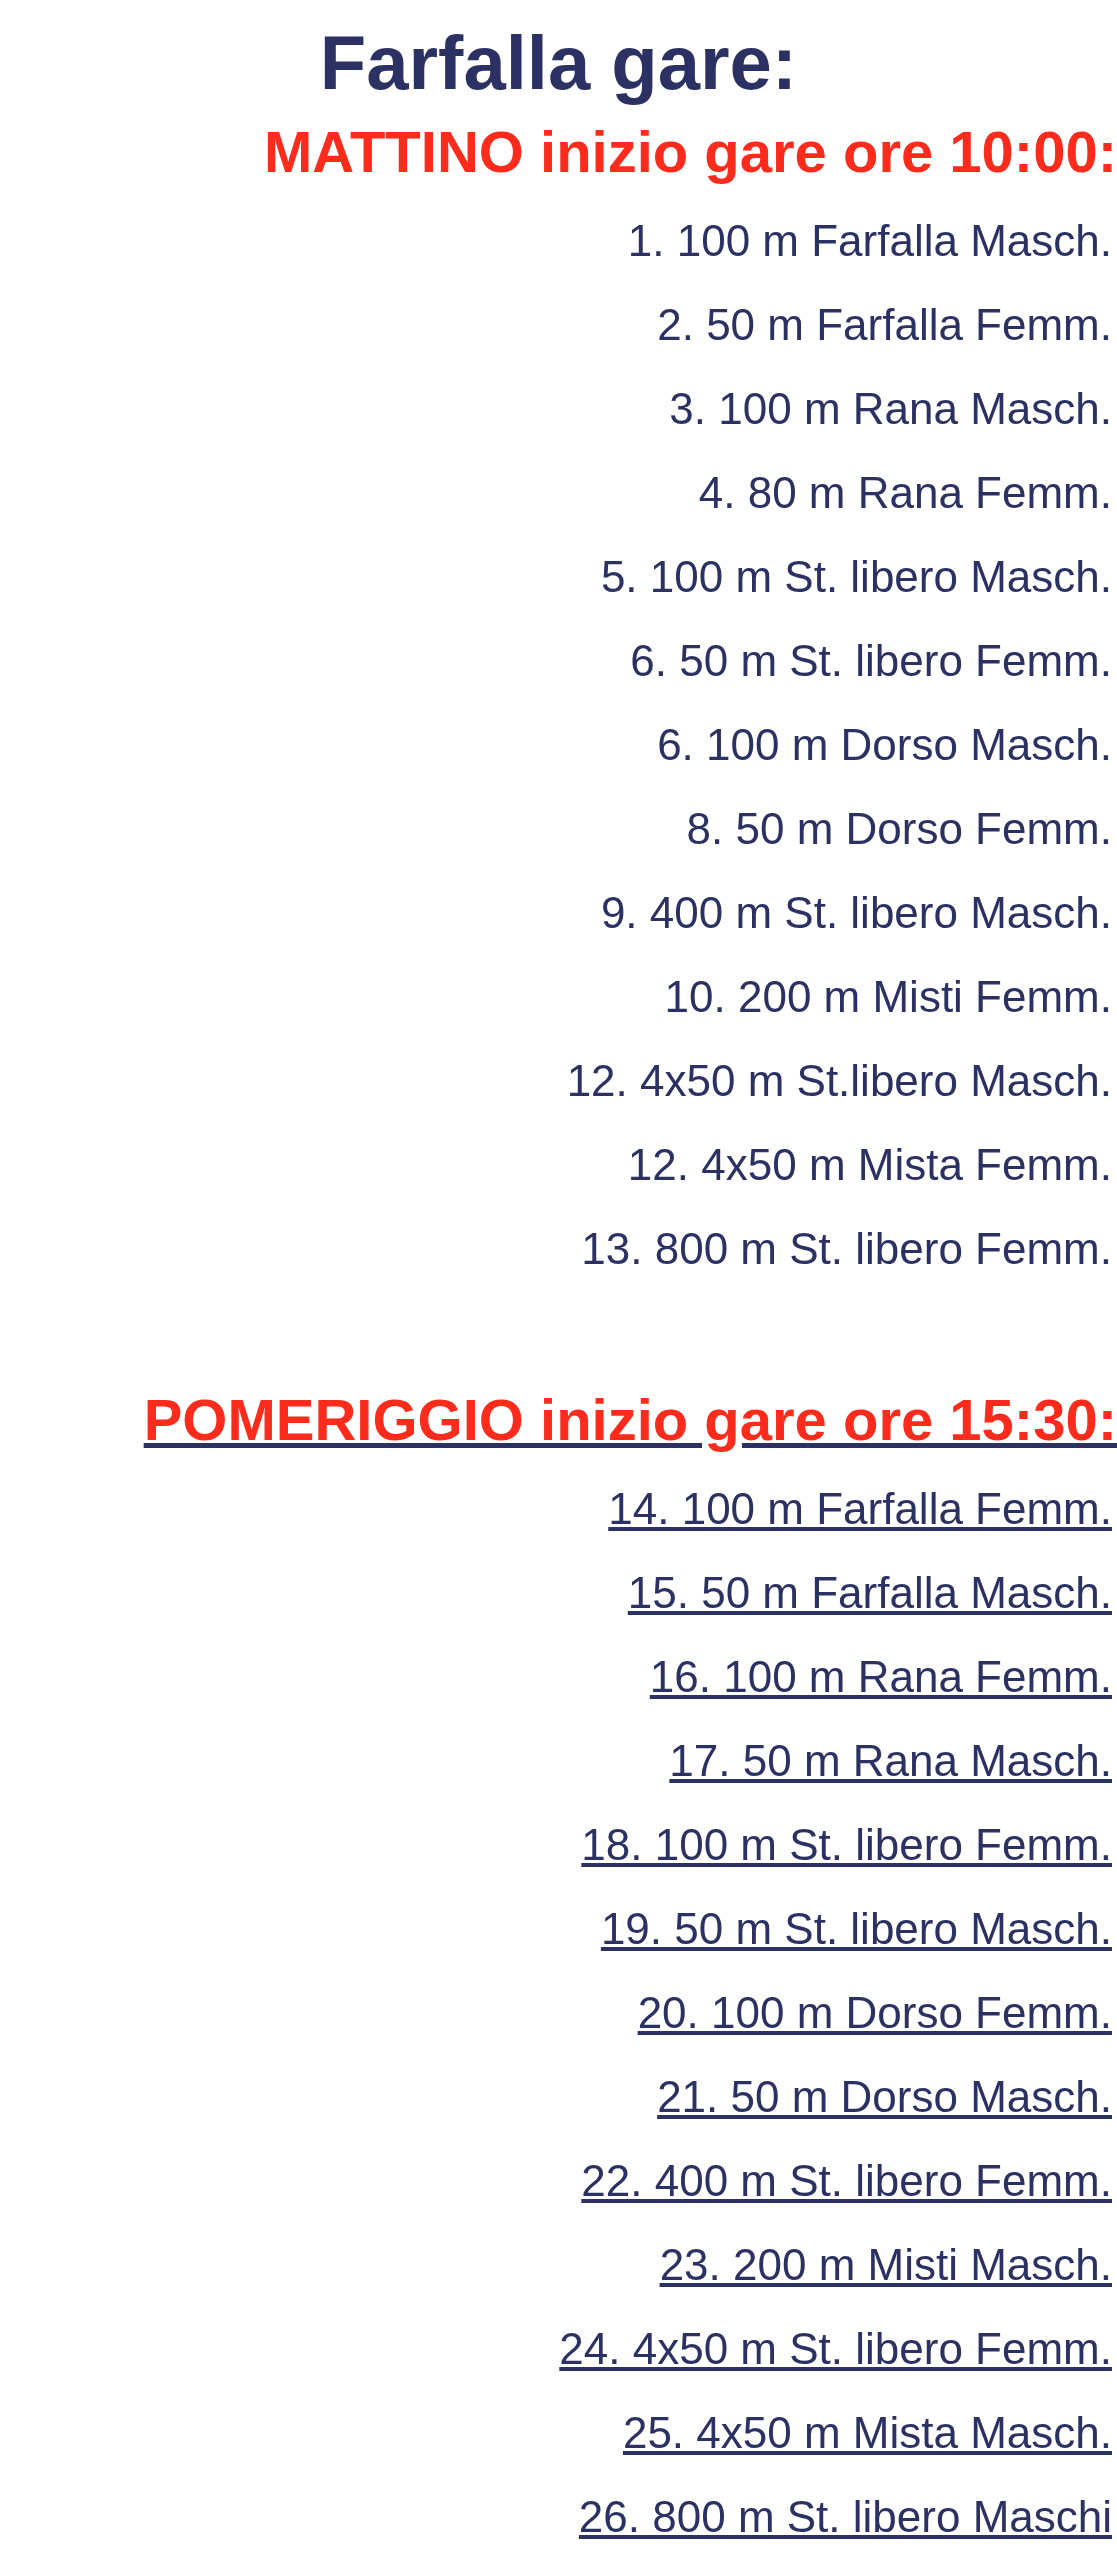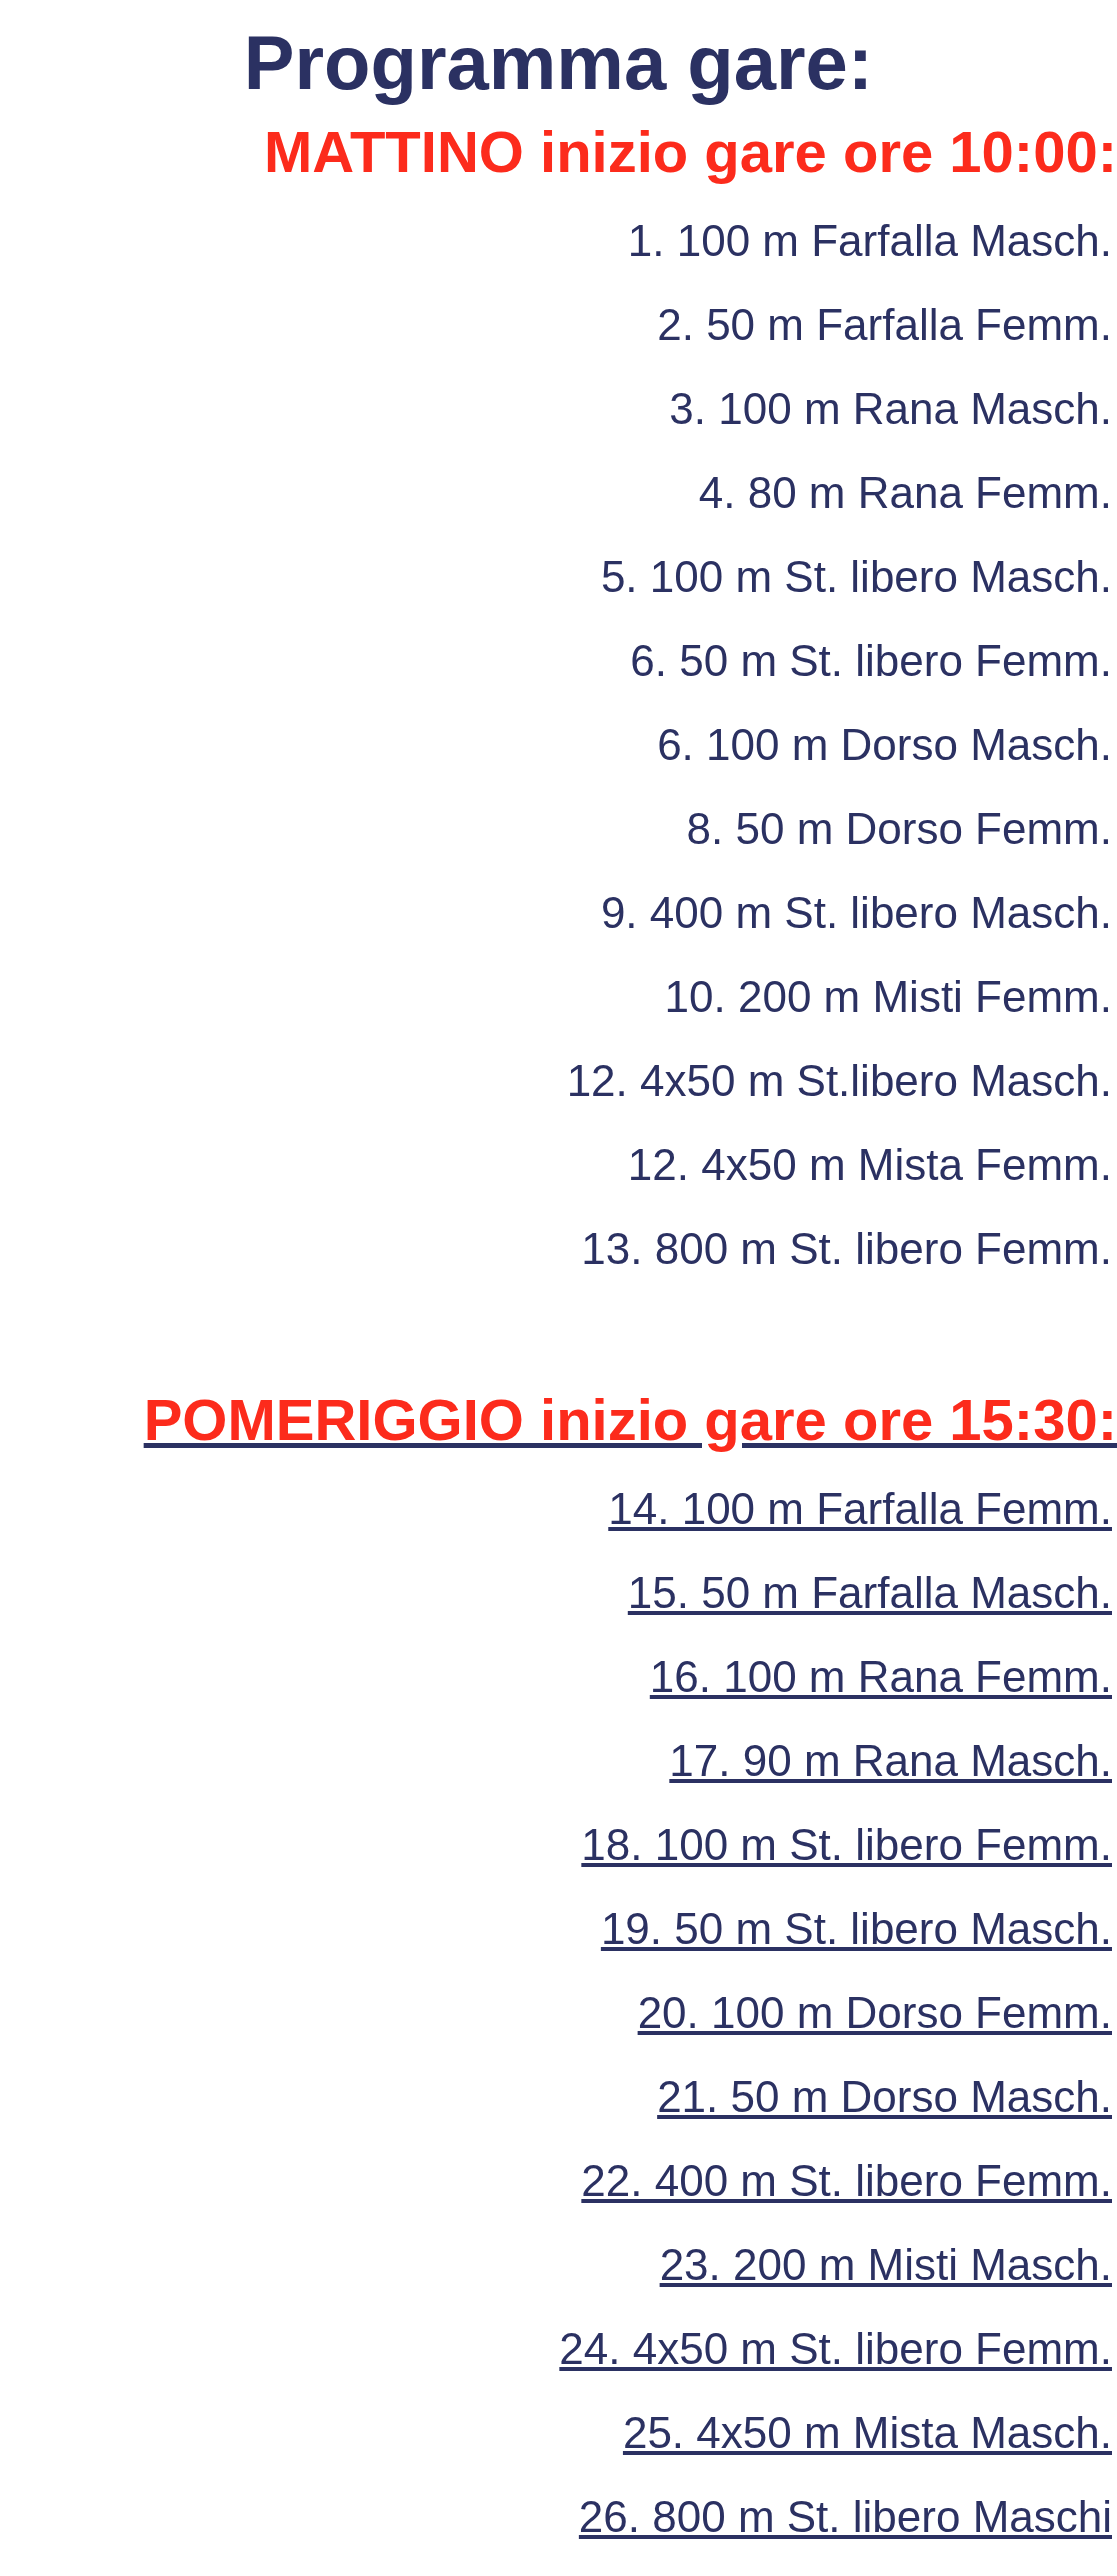--- a/index.html
+++ b/index.html
@@ -51,21 +51,21 @@
     line-height: 84px;
     font-weight: normal;
     color: var(--navy);
   }
   .events li { margin: 0; padding: 0; }
 </style>
 </head>
 <body>
 
 <main class="page">
-  <h1 class="title">Programma gare:</h1>
+  <h1 class="title">Farfalla gare:</h1>
 
   <section class="session session--morning">
     <h2 class="heading">MATTINO inizio gare ore 10:00:</h2>
     <ol class="events">
         <li>1. 100 m Farfalla Masch.</li>
         <li>2. 50 m Farfalla Femm.</li>
         <li>3. 100 m Rana Masch.</li>
         <li>4. 80 m Rana Femm.</li>
         <li>5. 100 m St. libero Masch.</li>
         <li>6. 50 m St. libero Femm.</li>
@@ -78,21 +78,21 @@
         <li>13. 800 m St. libero Femm.</li>
       </ol>
   </section>
 
   <section class="session session--afternoon">
     <h2 class="heading">POMERIGGIO inizio gare ore 15:30:</h2>
     <ol class="events">
         <li>14. 100 m Farfalla Femm.</li>
         <li>15. 50 m Farfalla Masch.</li>
         <li>16. 100 m Rana Femm.</li>
-        <li>17. 90 m Rana Masch.</li>
+        <li>17. 50 m Rana Masch.</li>
         <li>18. 100 m St. libero Femm.</li>
         <li>19. 50 m St. libero Masch.</li>
         <li>20. 100 m Dorso Femm.</li>
         <li>21. 50 m Dorso Masch.</li>
         <li>22. 400 m St. libero Femm.</li>
         <li>23. 200 m Misti Masch.</li>
         <li>24. 4x50 m St. libero Femm.</li>
         <li>25. 4x50 m Mista Masch.</li>
         <li>26. 800 m St. libero Maschi</li>
       </ol>

